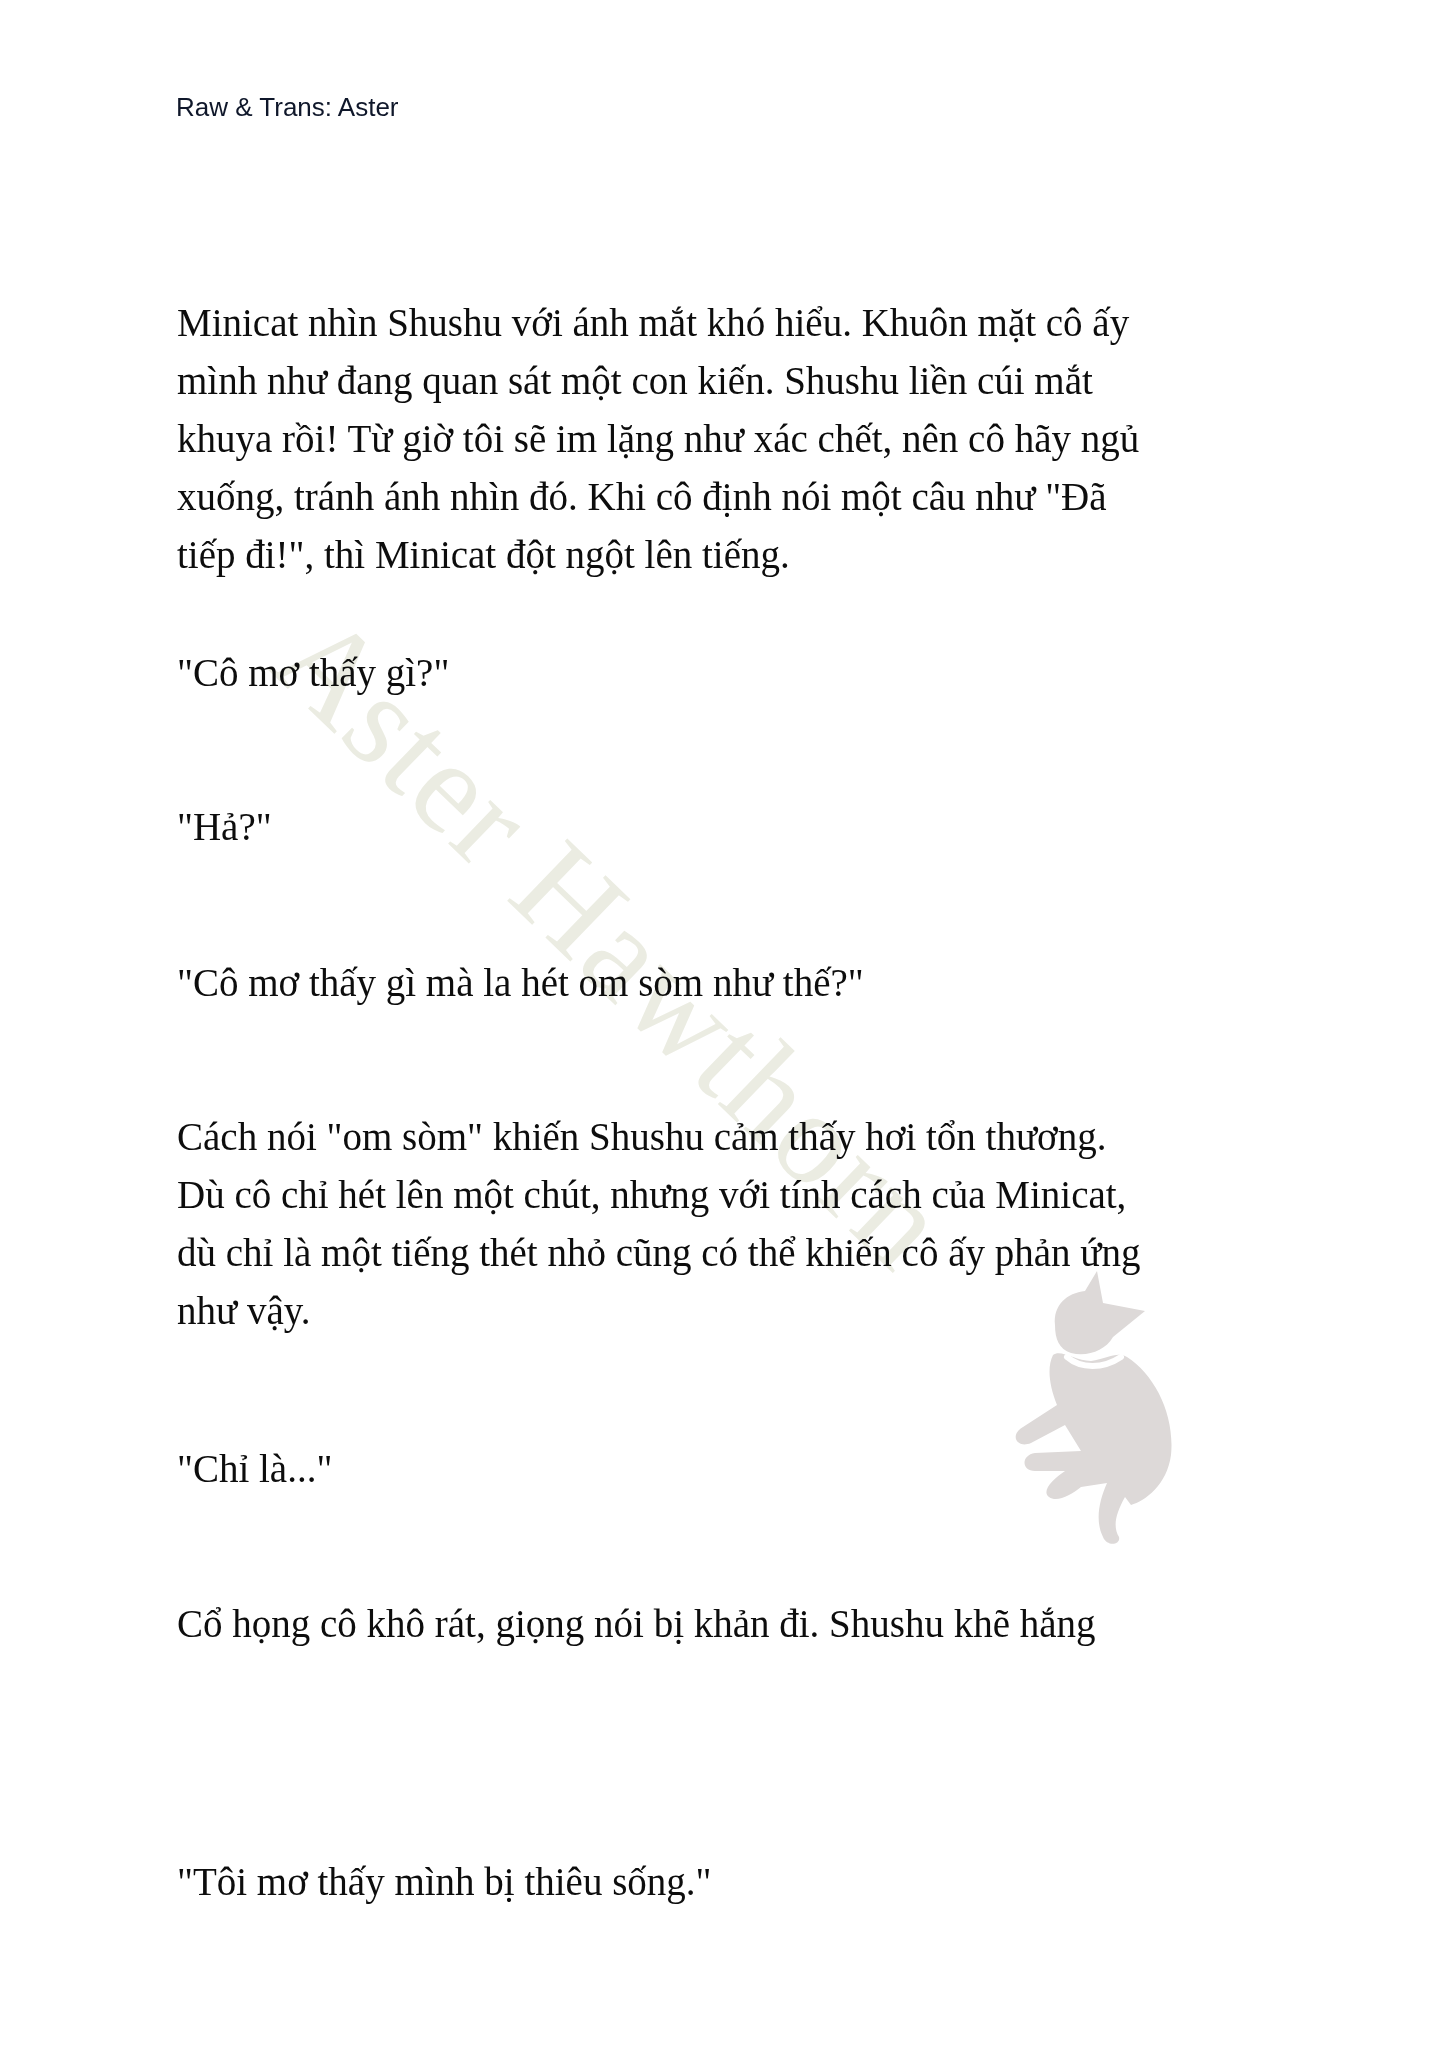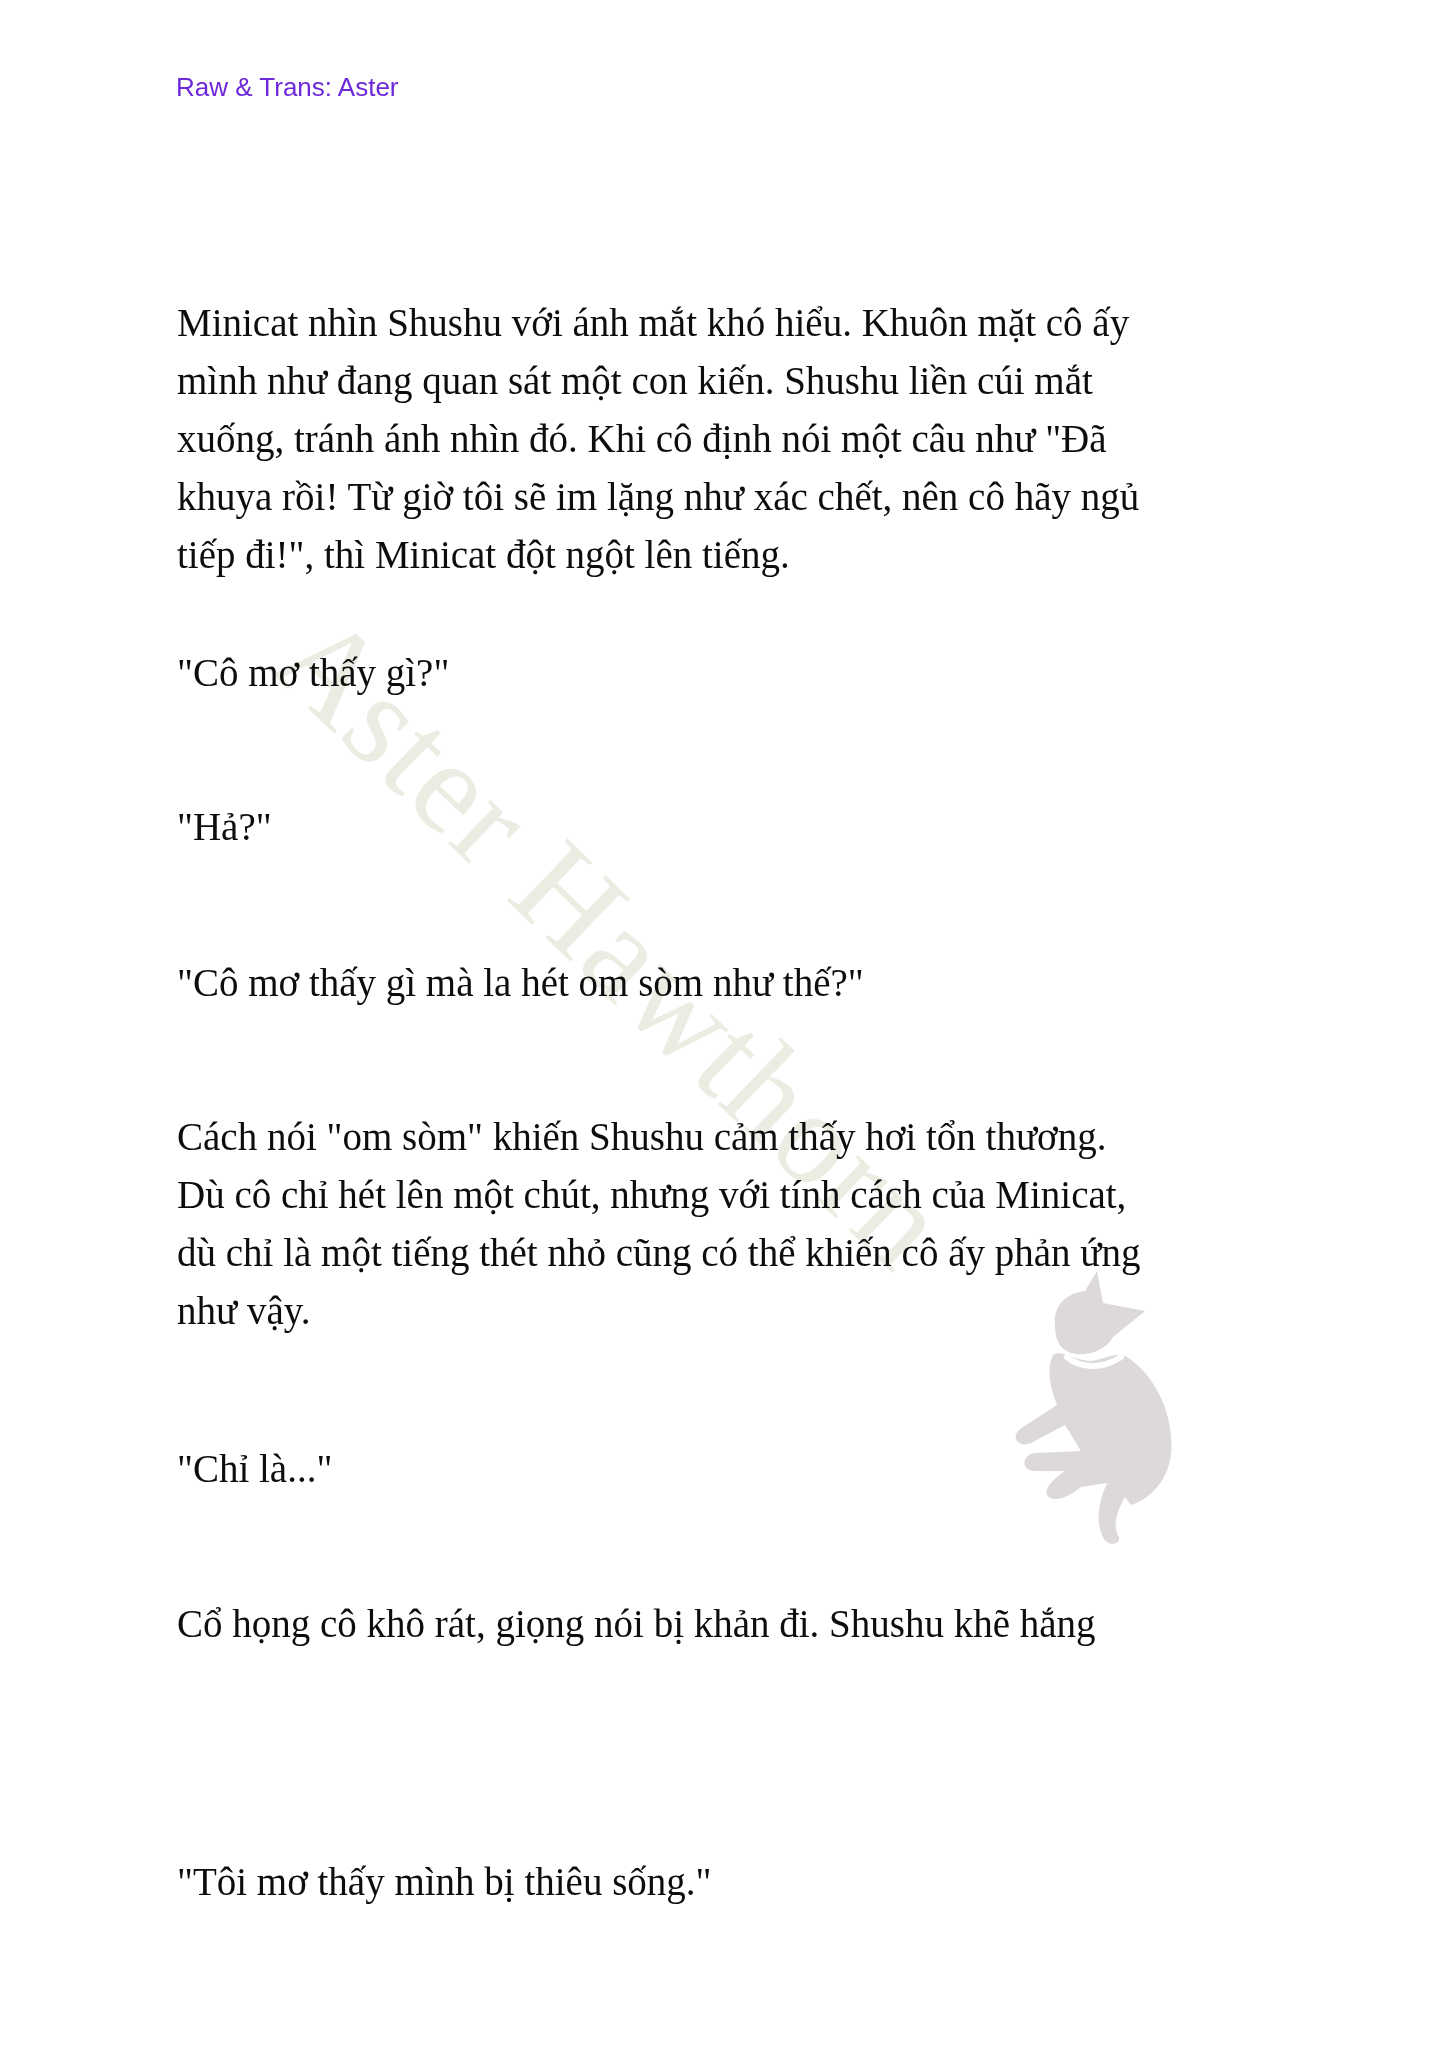--- a/index.html
+++ b/index.html
@@ -13,23 +13,23 @@
     font-size: 132px;
     font-weight: normal;
     color: #ebece2;
     white-space: nowrap;
     letter-spacing: 2px;
     z-index: 0;
     user-select: none;
   }
   .cat { position: absolute; left: 995px; top: 1265px; width: 190px; height: 280px; z-index: 0; }
   .header {
-    position: absolute; left: 176px; top: 72px;
+    position: absolute; left: 176px; top: 92px;
     font-family: "Liberation Sans", sans-serif;
-    font-size: 26px; color: #6d28d9;
+    font-size: 26px; color: #0f172a;
     z-index: 1;
   }
   .body-text {
     position: absolute; left: 177px;
     font-family: "Liberation Serif", serif;
     font-size: 39px; line-height: 58px;
     color: #0d0d0d;
     z-index: 1;
     width: 1110px;
     margin: 0;
@@ -52,22 +52,22 @@
     </g>
 
     <path d="M72 92 C86 104 108 104 126 92" stroke="#ffffff" stroke-width="6" fill="none" stroke-linecap="round"></path>
   </svg>
 
   <div class="header">Raw &amp; Trans: Aster</div>
 
   <p class="body-text" style="top:254px;margin-top:40px;">
     <span class="line">Minicat nhìn Shushu với ánh mắt khó hiểu. Khuôn mặt cô ấy</span>
     <span class="line">mình như đang quan sát một con kiến. Shushu liền cúi mắt</span>
+    <span class="line">khuya rồi! Từ giờ tôi sẽ im lặng như xác chết, nên cô hãy ngủ</span>
     <span class="line">xuống, tránh ánh nhìn đó. Khi cô định nói một câu như "Đã</span>
-    <span class="line">khuya rồi! Từ giờ tôi sẽ im lặng như xác chết, nên cô hãy ngủ</span>
     <span class="line">tiếp đi!", thì Minicat đột ngột lên tiếng.</span>
   </p>
 
   <p class="body-text" style="top:644px;">
     <span class="line">"Cô mơ thấy gì?"</span>
   </p>
 
   <p class="body-text" style="top:798px;">
     <span class="line">"Hả?"</span>
   </p>

